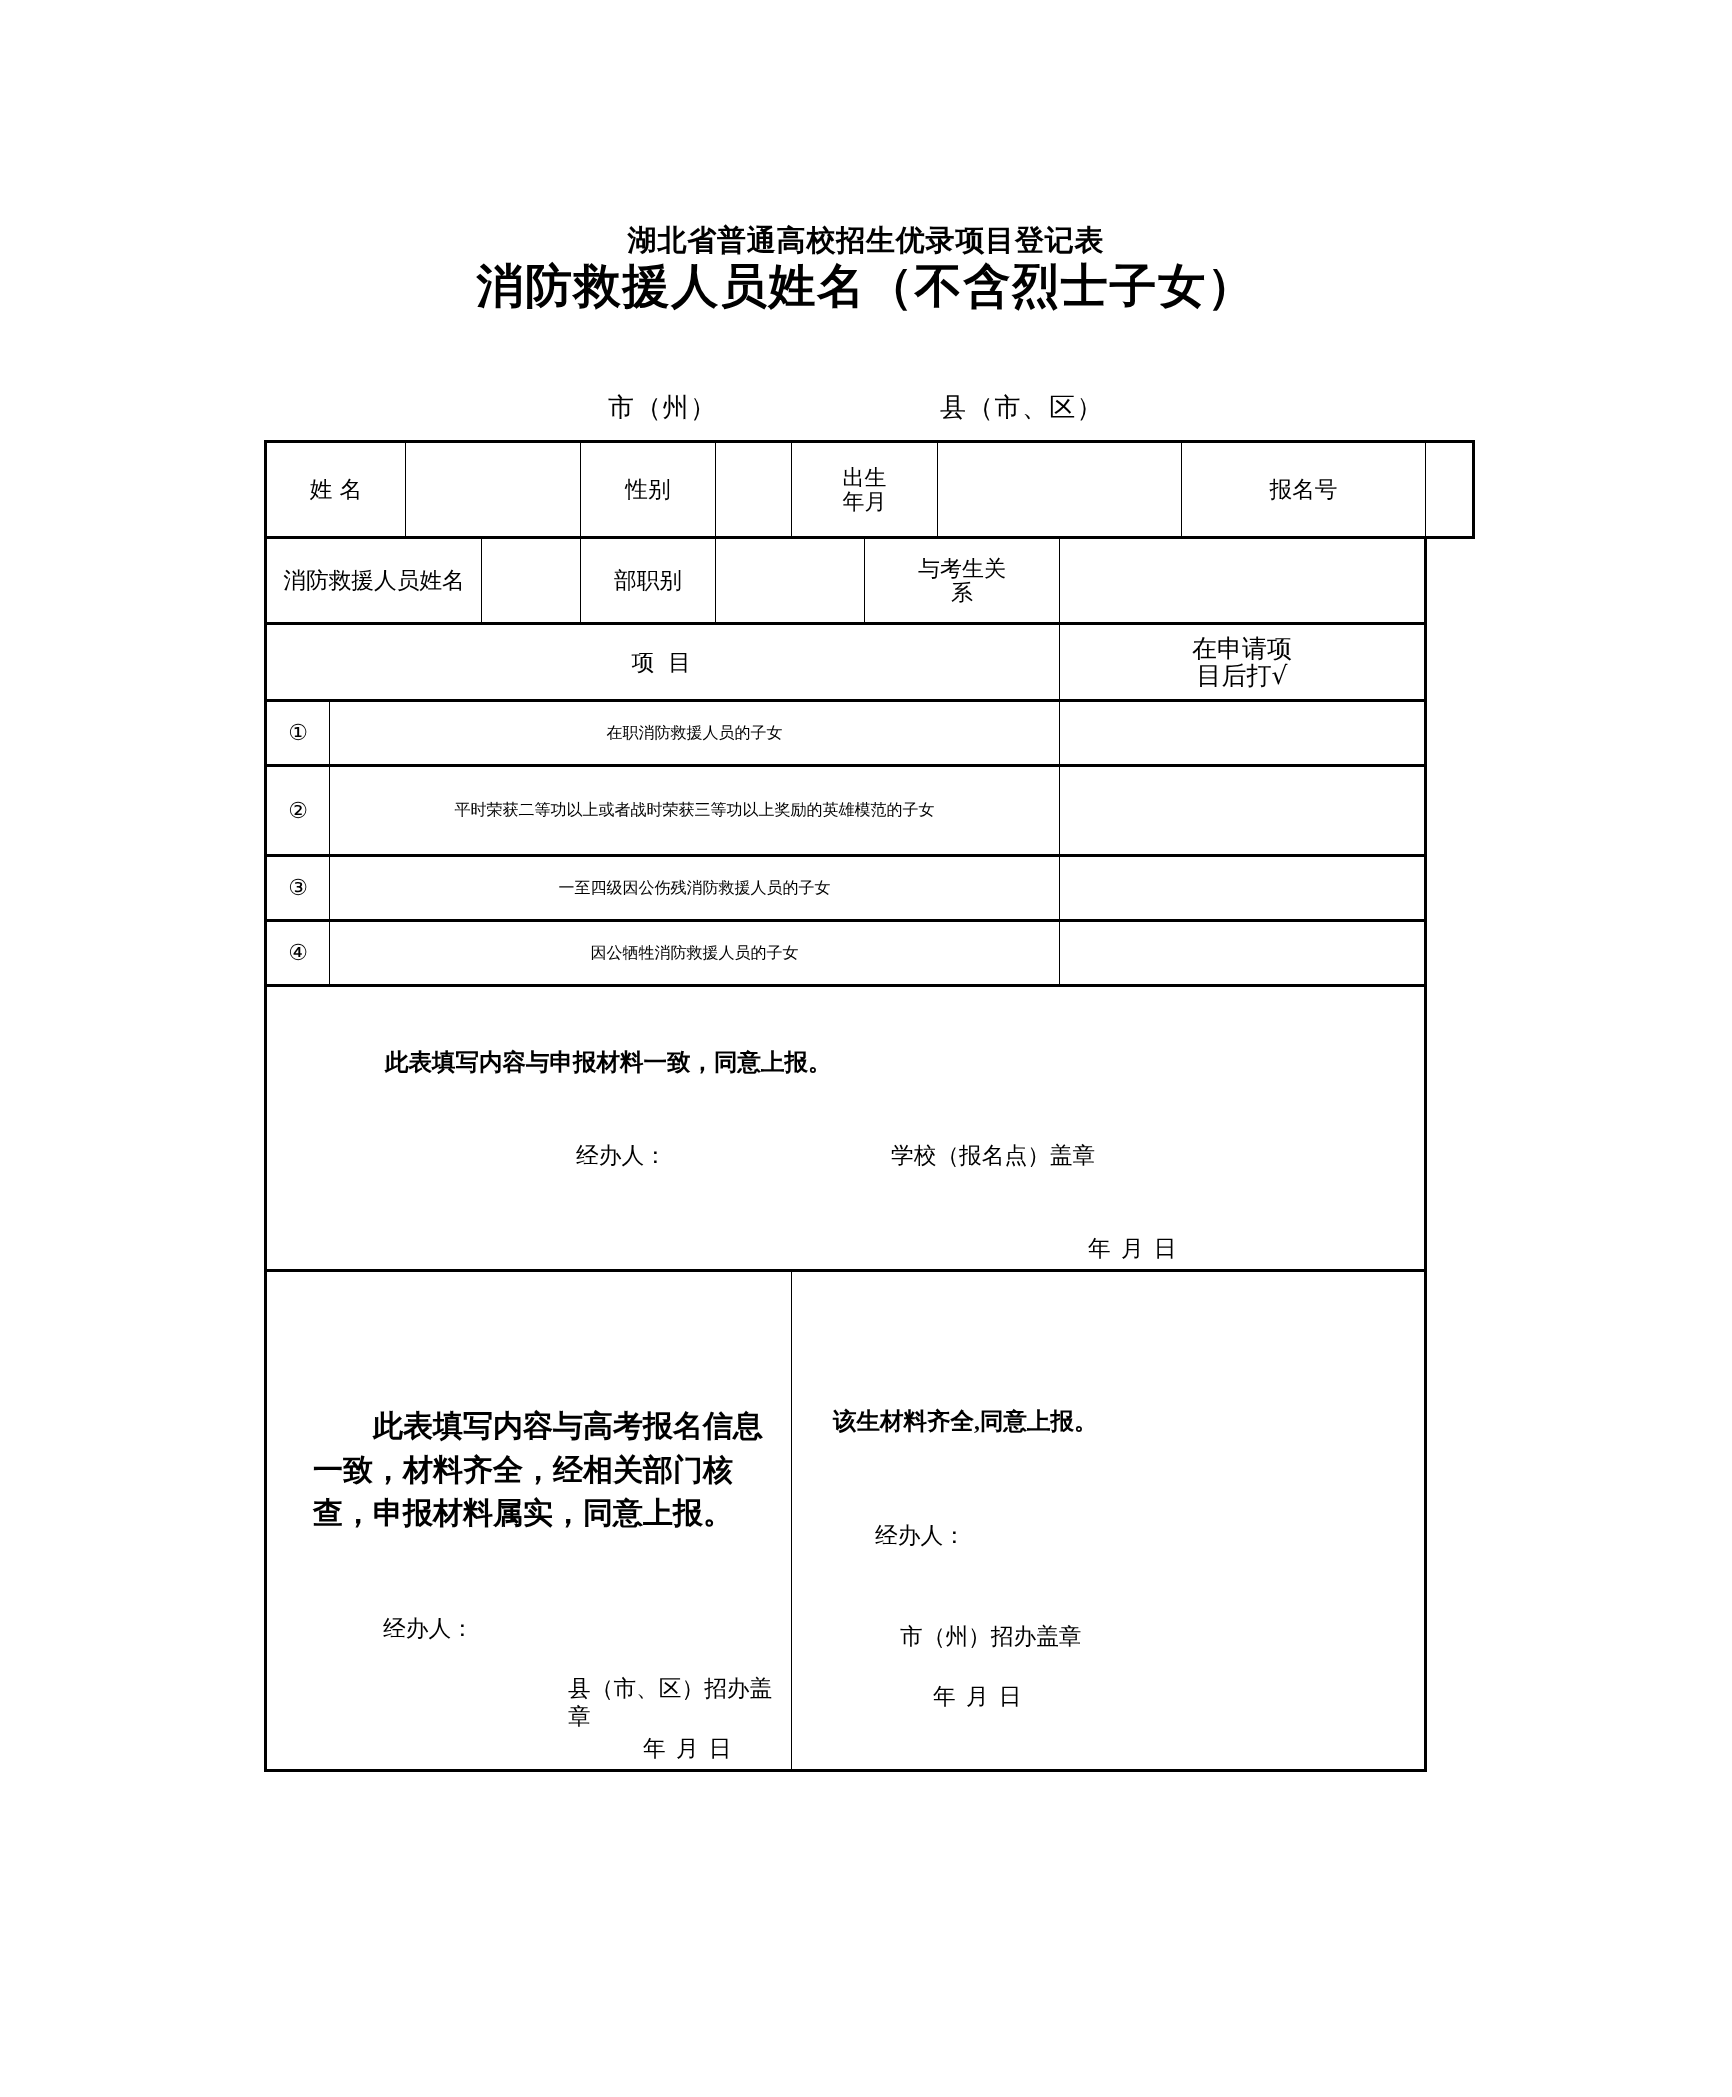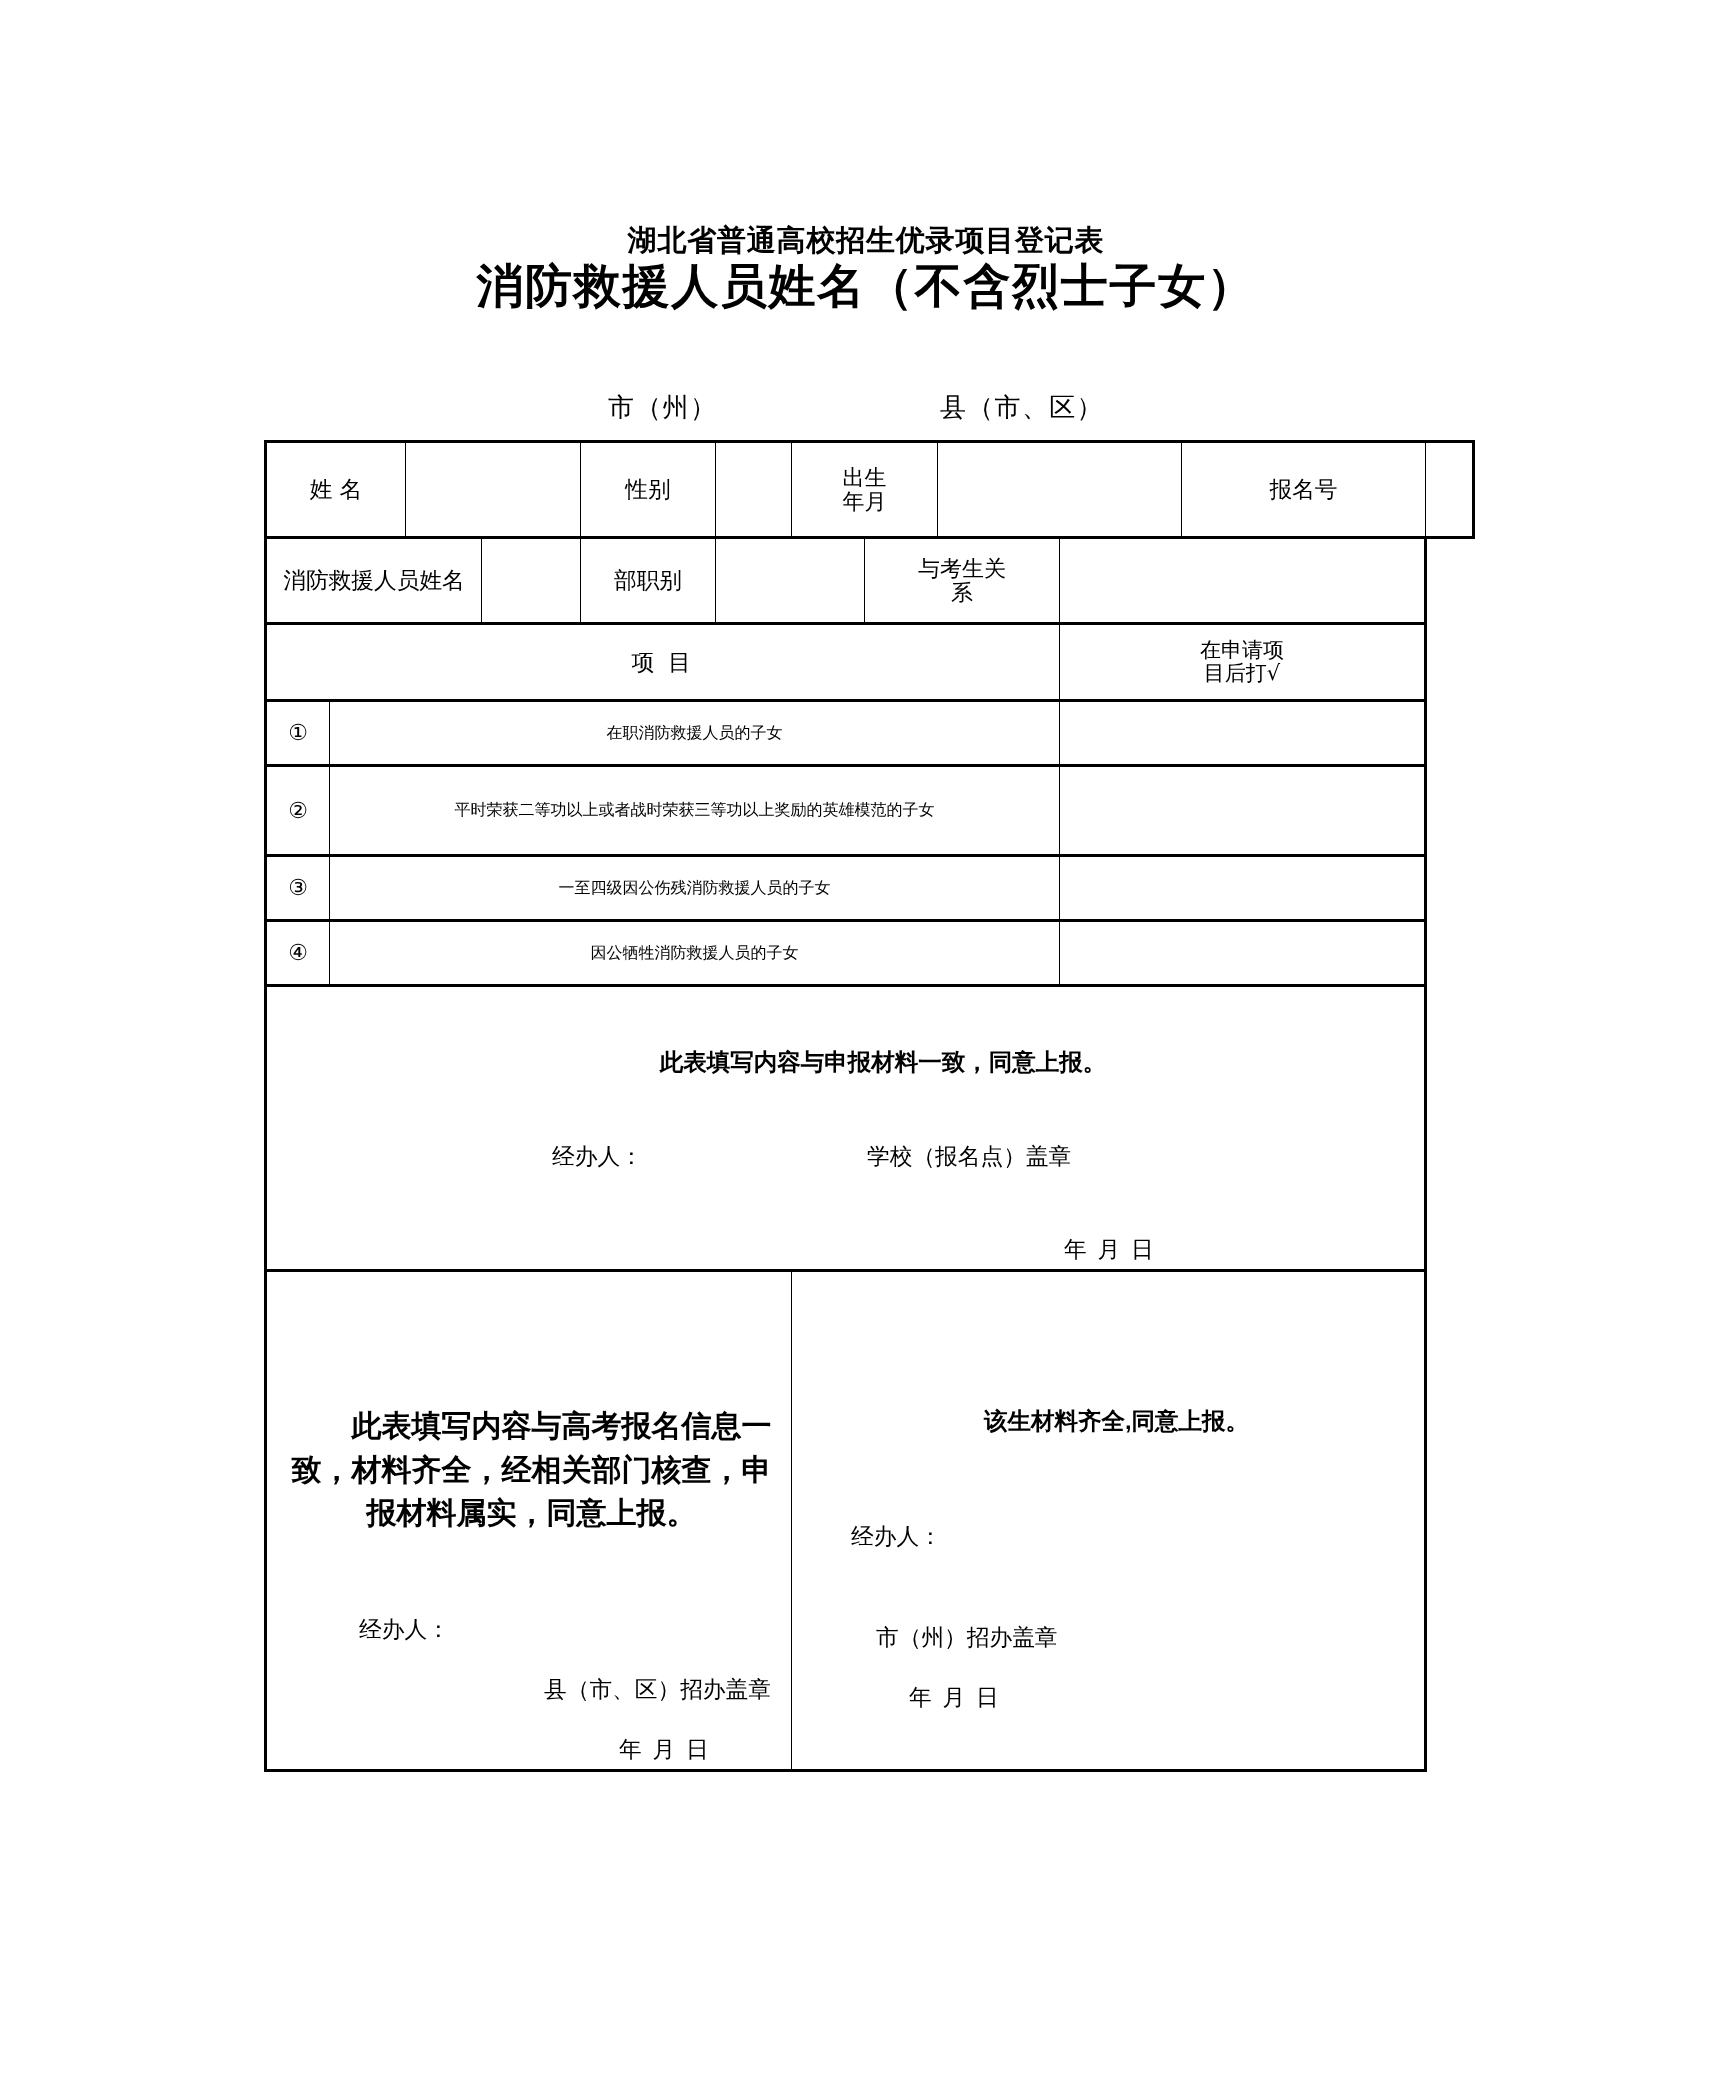--- a/index.html
+++ b/index.html
@@ -94,23 +94,24 @@
   .two-line { line-height: 1.08; font-size: 22px; }
   .left-text { text-align: left; padding-left: 11px; }
 
   .num-cell { font-size: 22px; width: 40px; }
   .item-text { text-align: left; padding-left: 9.2px; font-size: 16px; line-height: 1.3; }
 
   
   .sig-block {
     position: relative;
     height: 100%;
-    text-align: center;
+    text-align: left;
     font-size: 22.7px;
-    font-family: Liberation Sans, sans-serif;
+    font-family: Liberation Serif, serif;
+    padding-left: 24px;
   }
   .bold-stmt {
     font-weight: bold;
     text-indent: 2em;
     line-height: 1.45;
     display: block;
   }
   .sig-row { display: block; position: relative; }
   .ymd { letter-spacing: 0.1em; }
 </style>
@@ -168,21 +169,21 @@
       <td class="cell-blank" colspan="2"></td>
       <td class="cell-label two-line" colspan="2">
         <div>与考生关</div>
         <div>系</div>
       </td>
       <td class="cell-blank rborder-thick" colspan="3"></td>
     </tr>
 
     <tr class="thick-bot">
       <td class="cell-label lborder-thick" colspan="11" style="height:69px;letter-spacing:3.4px">项  目</td>
-      <td class="cell-label two-line rborder-thick" colspan="3" style="font-size:21px">
+      <td class="cell-label two-line rborder-thick" colspan="3" style="font-size:25px">
         <div>在申请项</div>
         <div>目后打√</div>
       </td>
     </tr>
 
     <tr class="thick-bot">
       <td class="num-cell lborder-thick" style="height:57px">①</td>
       <td class="item-text" colspan="10">在职消防救援人员的子女</td>
       <td class="cell-blank rborder-thick" colspan="3"></td>
     </tr>

